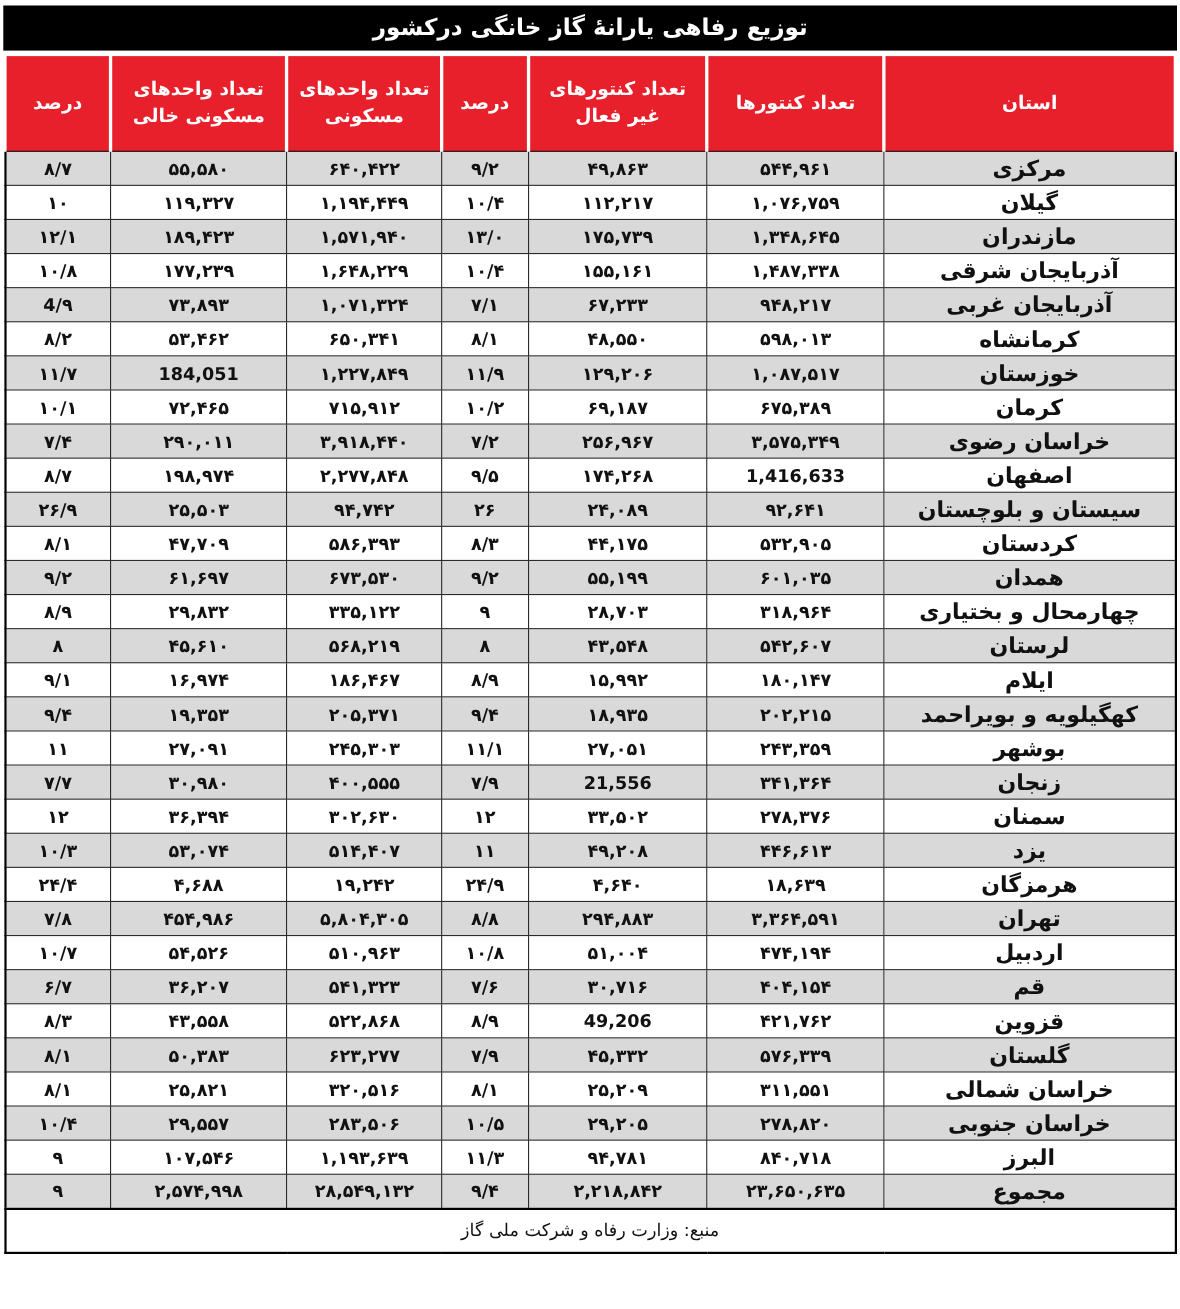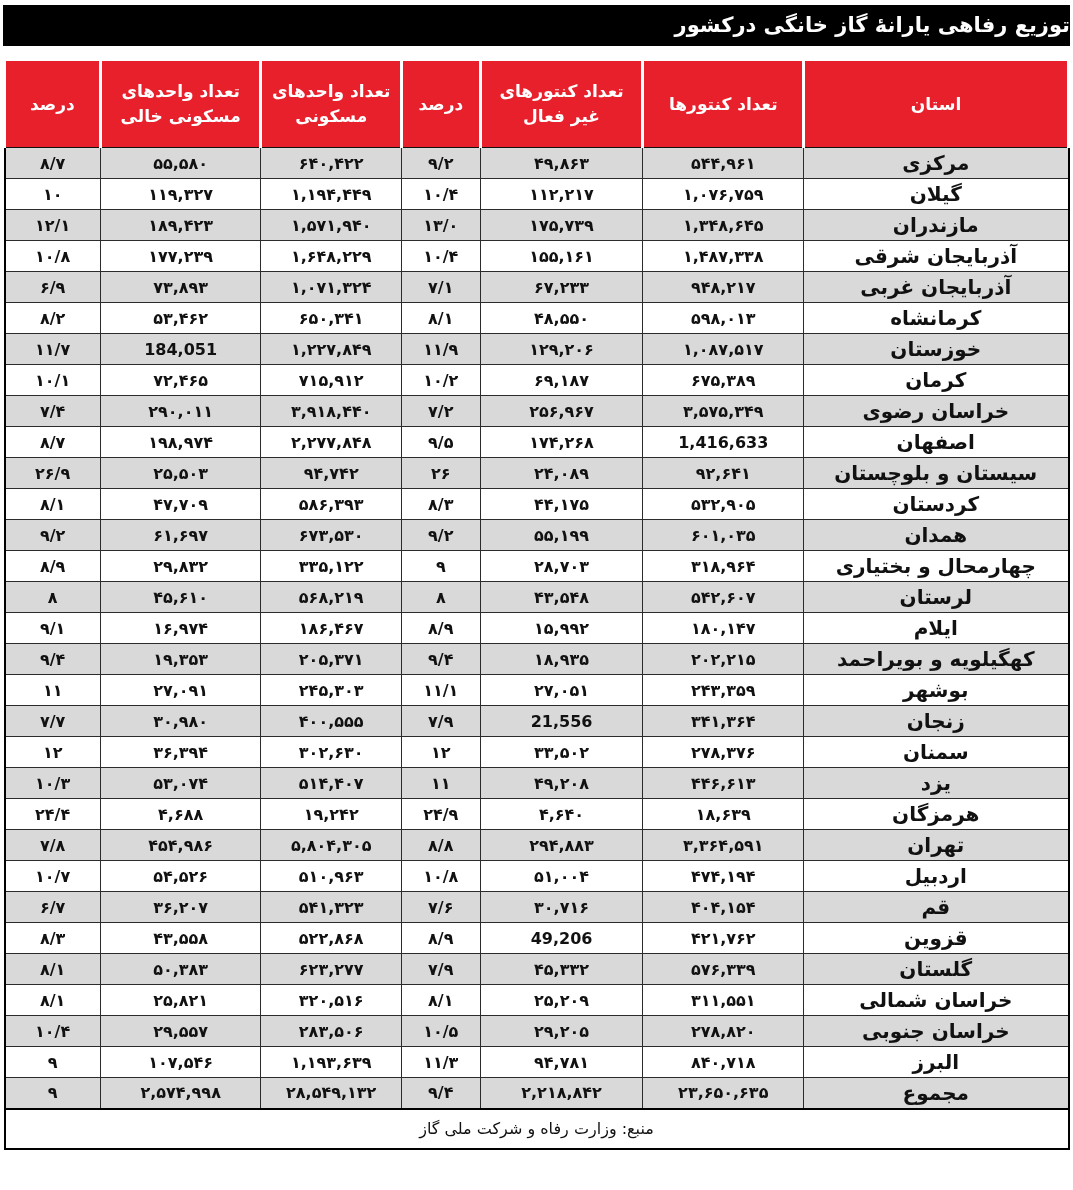--- a/index.html
+++ b/index.html
@@ -13,22 +13,22 @@
   }
   .page { width: 1073px; padding: 5px 3px 0 3px; direction: rtl; }
 
   .title-bar {
     height: 41px;
     line-height: 41px;
     background: var(--title-bg, #000);
     color: #fff;
     font-size: 21px;
     font-weight: bold;
-    text-align: right;
-    margin-bottom: 12px;
+    text-align: center;
+    margin-bottom: 2px;
   }
 
   table.gas-table {
     width: 100%;
     border-collapse: collapse;
     table-layout: fixed;
     direction: rtl;
     border: 2px solid #000;
   }
   thead th {
@@ -131,21 +131,21 @@
           <td>۱۷۷,۲۳۹</td>
           <td>۱۰/۸</td>
         </tr>
         <tr class="alt">
           <td class="province">آذربایجان غربی</td>
           <td>۹۴۸,۲۱۷</td>
           <td>۶۷,۲۳۳</td>
           <td>۷/۱</td>
           <td>۱,۰۷۱,۳۲۴</td>
           <td>۷۳,۸۹۳</td>
-          <td>۶/۹</td>
+          <td>4/۹</td>
         </tr>
         <tr>
           <td class="province">کرمانشاه</td>
           <td>۵۹۸,۰۱۳</td>
           <td>۴۸,۵۵۰</td>
           <td>۸/۱</td>
           <td>۶۵۰,۳۴۱</td>
           <td>۵۳,۴۶۲</td>
           <td>۸/۲</td>
         </tr>

